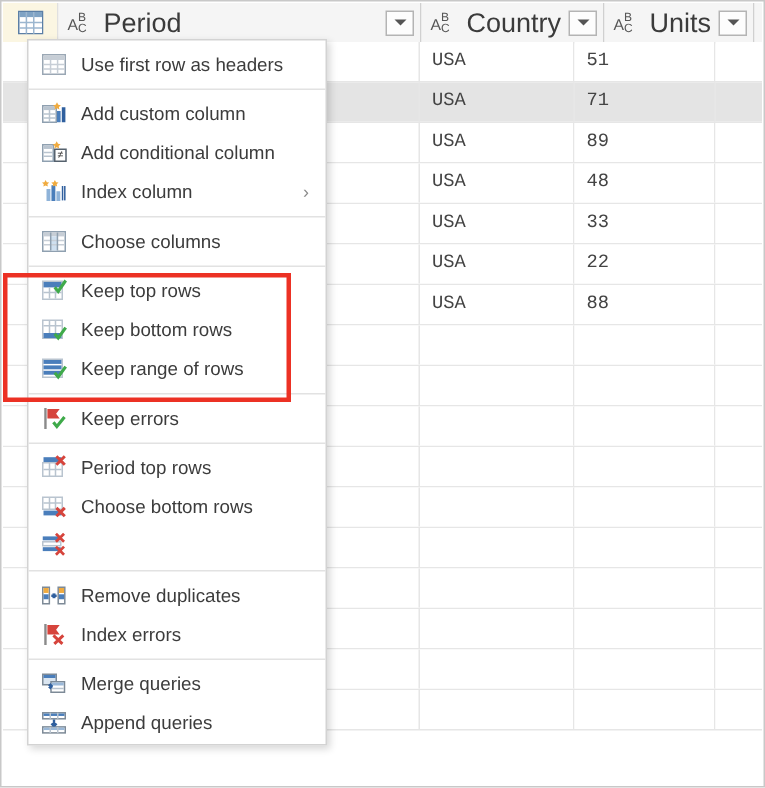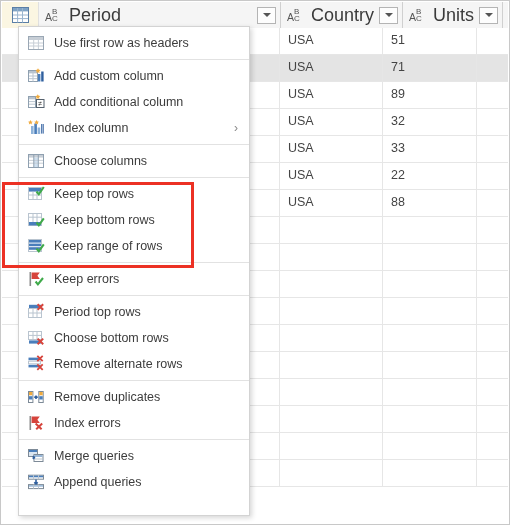--- a/index.html
+++ b/index.html
@@ -51,43 +51,43 @@
     border:1px solid #b4b4b4;background:#fdfdfd;
     display:flex;align-items:center;justify-content:center;
     box-sizing:border-box;
   }
   .dropbtn .car{
     width:0;height:0;border-left:4px solid transparent;border-right:4px solid transparent;
     border-top:4px solid #555;
   }
 
   .grid-body{position:absolute;left:0;top:26px;right:0;bottom:0;overflow:hidden;}
-  .row{display:flex;height:27px;box-sizing:border-box;border-bottom:1px solid #e6e6e6;}
+  .row{display:flex;height:27px;box-sizing:border-box;border-bottom:1px solid #e6e6e6;font-family:Liberation Mono, monospace;}
   .row.sel .cell{background:#e4e4e4;}
   .rowhandle{width:36px;flex:0 0 36px;border-right:1px solid #eeeeee;box-sizing:border-box;background:#ffffff;}
   .cell{
     box-sizing:border-box;
     border-right:1px solid #e6e6e6;
     padding:5px 0 0 8px;
     font-size:12.5px;color:#444;
     white-space:nowrap;overflow:hidden;
     background:#ffffff;
   }
   .cell.period{flex:0 0 242px;}
   .cell.country{flex:0 0 103px;}
   .cell.units{flex:0 0 94px;}
   .cell.pad{flex:1 1 auto;border-right:none;}
 
   
   .menu{
-    position:absolute;left:17px;top:25px;width:232px;
+    position:absolute;left:17px;top:25px;width:200px;
     background:#ffffff;
     border:1px solid #d3d3d3;
     box-shadow:2px 2px 5px rgba(0,0,0,.16);
-    padding:3px 0 20px 0;
+    padding:3px 0 1px 0;
     box-sizing:border-box;
     z-index:20;
   }
   .mi{
     display:flex;align-items:center;height:26px;
     padding:0 6px 0 8px;box-sizing:border-box;cursor:default;
     position:relative;
   }
   .mi .lbl{font-size:12.5px;color:#3c3c3c;white-space:nowrap;padding-left:9px;}
   .mi .ic{width:18px;height:18px;flex:0 0 18px;position:relative;}
@@ -183,21 +183,21 @@
           <div class="rowhandle"></div>
           <div class="cell period"></div>
           <div class="cell country">USA</div>
           <div class="cell units">89</div>
           <div class="cell pad"></div>
         </div>
         <div class="row">
           <div class="rowhandle"></div>
           <div class="cell period"></div>
           <div class="cell country">USA</div>
-          <div class="cell units">32</div>
+          <div class="cell units">48</div>
           <div class="cell pad"></div>
         </div>
         <div class="row">
           <div class="rowhandle"></div>
           <div class="cell period"></div>
           <div class="cell country">USA</div>
           <div class="cell units">33</div>
           <div class="cell pad"></div>
         </div>
         <div class="row">
@@ -441,21 +441,20 @@
       <div class="mi">
         <span class="ic">
           <svg width="18" height="18" viewBox="0 0 18 18">
             <rect x="1.5" y="2.6" width="12" height="2.6" fill="#4a7ebb"></rect>
             <rect x="1.5" y="6.2" width="12" height="2.6" fill="#fff" stroke="#b9c4cf"></rect>
             <rect x="1.5" y="9.8" width="12" height="2.6" fill="#4a7ebb"></rect>
             <path d="M10.3 0.8l5.4 5.4M15.7 0.8l-5.4 5.4" stroke="#d6443c" stroke-width="1.8" fill="none"></path>
             <path d="M10.3 9.4l5.4 5.4M15.7 9.4l-5.4 5.4" stroke="#d6443c" stroke-width="1.8" fill="none"></path>
           </svg>
         </span>
-        <span class="lbl">Remove alternate rows</span>
       </div>
       <div class="sep"></div>
       <div class="mi">
         <span class="ic">
           <svg width="18" height="18" viewBox="0 0 18 18">
             <rect x="1.5" y="3.5" width="4.4" height="11" fill="#fff" stroke="#7d8a97"></rect>
             <rect x="2" y="4" width="3.4" height="3.3" fill="#f0ab3f"></rect>
             <rect x="2" y="8.2" width="3.4" height="3.3" fill="#4a7ebb"></rect>
             <rect x="11.8" y="3.5" width="4.4" height="11" fill="#fff" stroke="#7d8a97"></rect>
             <rect x="12.3" y="4" width="3.4" height="3.3" fill="#f0ab3f"></rect>

